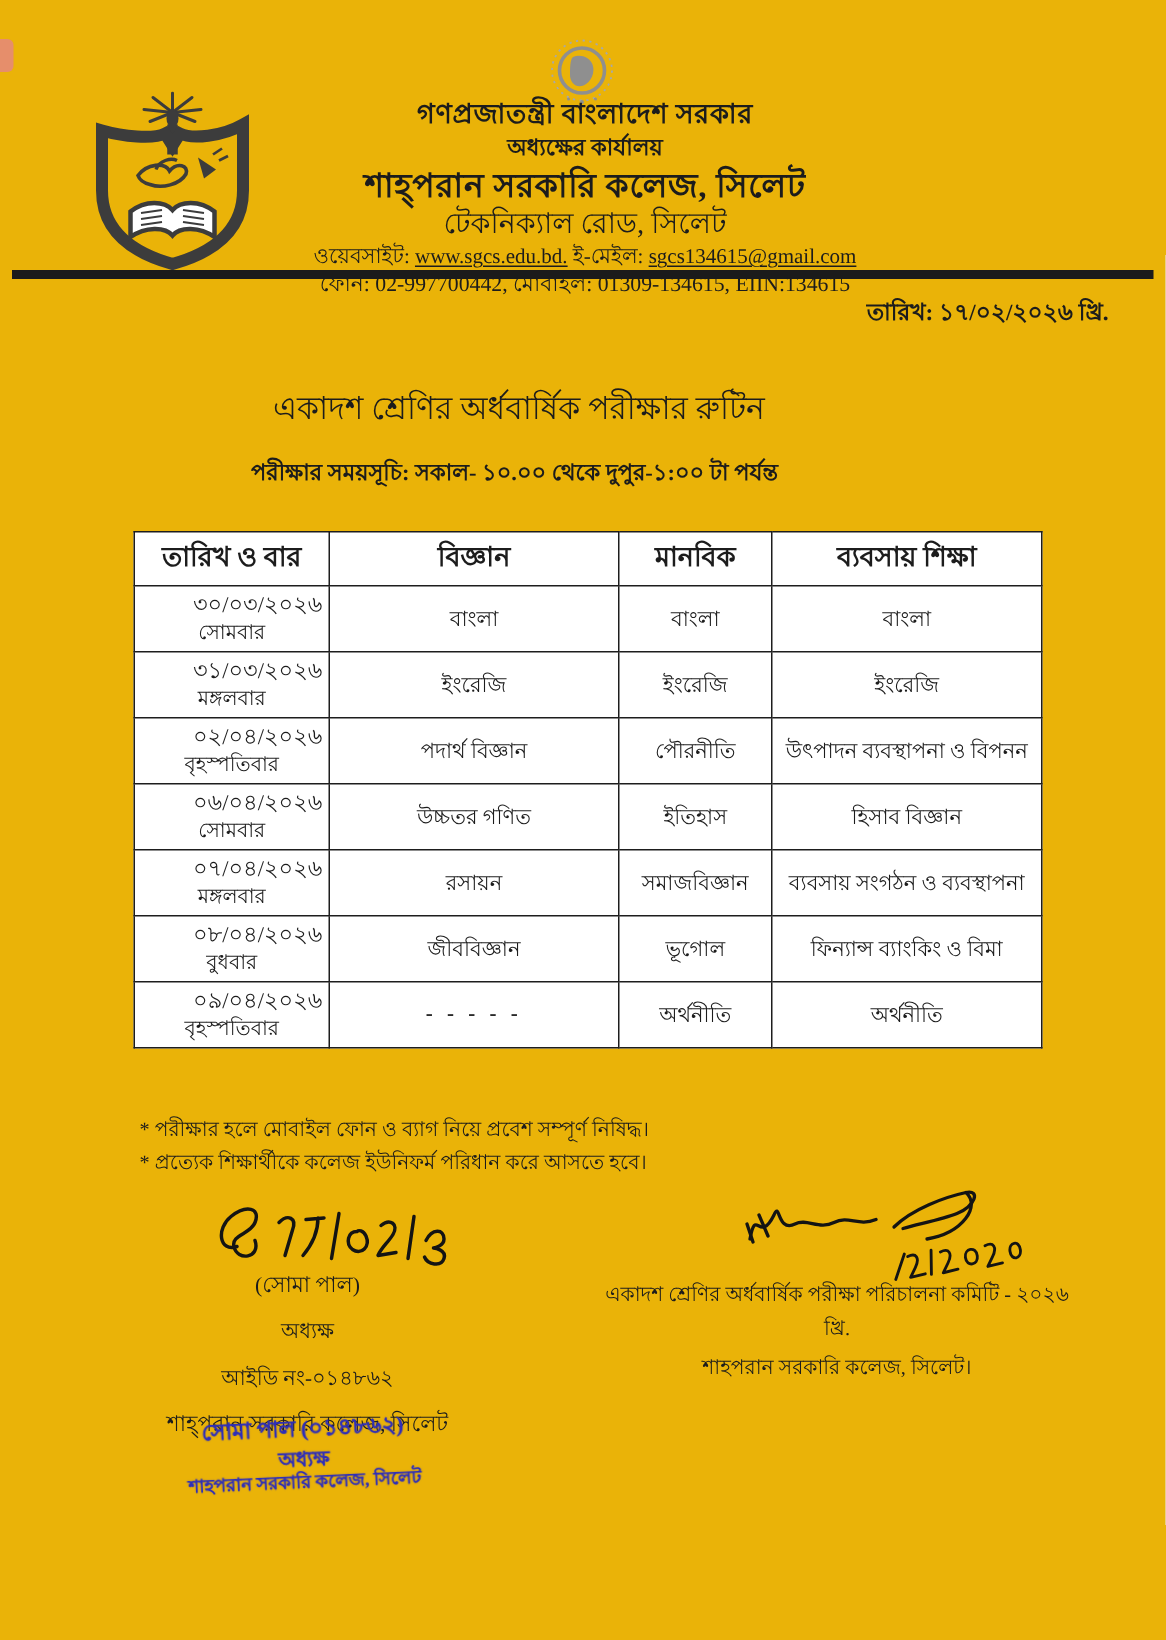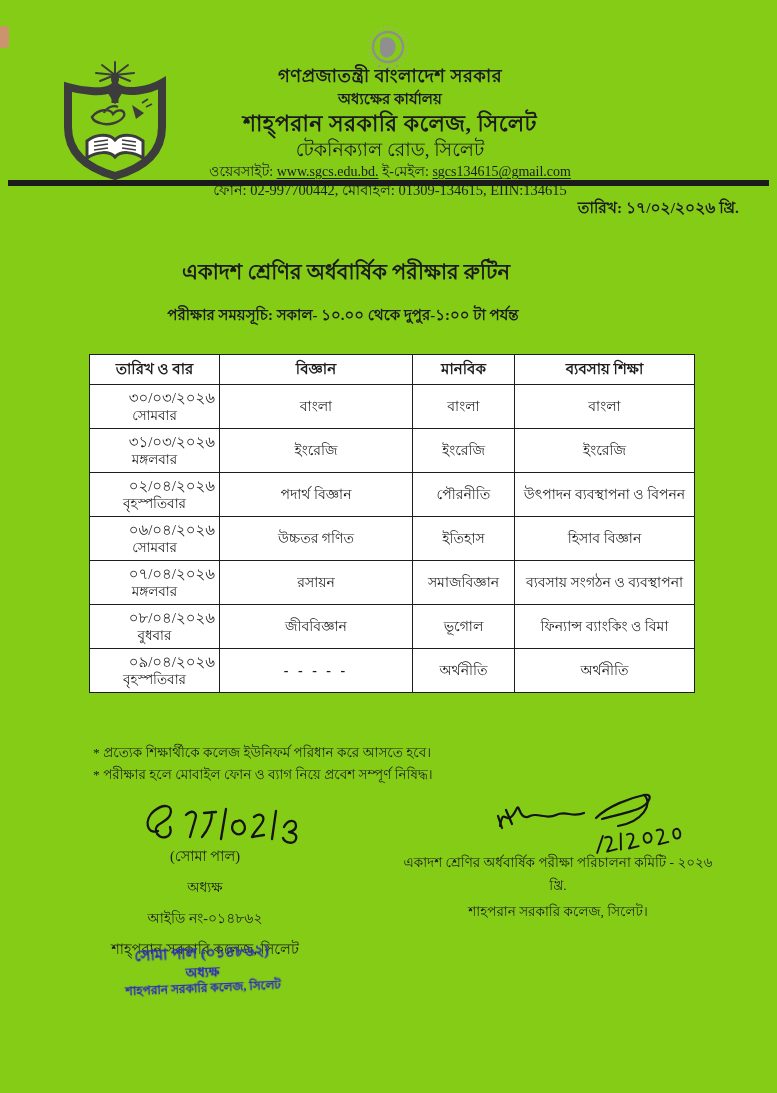--- a/index.html
+++ b/index.html
@@ -1,20 +1,20 @@
 <!DOCTYPE html>
 <html><head>
 <meta charset="utf-8">
 <style>
   * { margin:0; padding:0; box-sizing:border-box; }
   html,body { background:#e8e8e8; }
   body { font-family:"Liberation Serif","DejaVu Sans",sans-serif; color:#1c1c1c; }
   .page {
     position:relative; width:777px; height:1093px; margin:0 auto;
-    background:#84cc16; overflow:hidden;
+    background:#eab308; overflow:hidden;
   }
   .abs { position:absolute; }
 
   
   .red-smudge { left:0; top:26px; width:9px; height:22px; background:#e4828c; opacity:.75; border-radius:0 4px 4px 0; }
   .bleed { left:355px; top:460px; width:140px; height:120px; background:radial-gradient(closest-side,#9a9a9a,transparent); opacity:.07; border-radius:50%; }
 
   
   .hdr { left:150px; top:66px; width:480px; text-align:center; line-height:1.15; }
   .hdr .govt  { font-size:18px; font-weight:700; letter-spacing:.5px; }
@@ -22,27 +22,27 @@
   .hdr .coll  { font-size:22px; font-weight:800; margin-top:3px; letter-spacing:.5px; }
   .hdr .addr  { font-size:19px; margin-top:3px; }
   .hdr .web   { font-size:14px; margin-top:3px; white-space:nowrap; }
   .hdr .phone { font-size:14.5px; margin-top:2px; white-space:nowrap; }
   .u { text-decoration:underline; text-underline-offset:2px; }
 
   .rule { left:8px; top:180px; width:761px; height:4px; border-top:4px solid #1b1b1b; border-bottom:2px solid #1b1b1b; }
 
   .date-line { right:38px; top:196px; font-size:15.5px; font-weight:600; }
 
-  .doc-title { left:0; top:256px; width:692px; text-align:center; font-size:21px; font-weight:700; }
+  .doc-title { left:0; top:256px; width:692px; text-align:center; font-size:21px; font-weight:400; }
   .sched     { left:0; top:303px; width:686px; text-align:center; font-size:15px; font-weight:700; }
 
   
   table.routine { left:89px; top:354px; position:absolute; border-collapse:collapse; table-layout:fixed; width:605px; background:#fff; }
   table.routine th, table.routine td { border:1.6px solid #1d1d1d; text-align:center; vertical-align:middle; padding:2px 4px; }
-  table.routine th { height:28px; font-size:15px; font-weight:700; }
+  table.routine th { height:28px; font-size:18px; font-weight:700; }
   table.routine td { height:44px; font-size:14px; }
   .cell-date { display:block; font-size:15px; line-height:1.25;text-align:right; }
   .cell-day  { display:block; font-size:13.5px; line-height:1.2; }
   .dashes { letter-spacing:3px; font-weight:600; }
 
   
   .notes { left:93px; top:742px; width:560px; font-size:13.5px; line-height:22px; }
 
   
   .lsig-svg { left:142px; top:797px; }
@@ -216,22 +216,22 @@
             <span class="cell-day">বৃহস্পতিবার</span>
           </td>
         <td class="dashes">- - - - -</td>
         <td>অর্থনীতি</td>
         <td>অর্থনীতি</td>
       </tr>
     </tbody>
   </table>
 
   <div class="abs notes">
+    <div>* পরীক্ষার হলে মোবাইল ফোন ও ব্যাগ নিয়ে প্রবেশ সম্পূর্ণ নিষিদ্ধ।</div>
     <div>* প্রত্যেক শিক্ষার্থীকে কলেজ ইউনিফর্ম পরিধান করে আসতে হবে।</div>
-    <div>* পরীক্ষার হলে মোবাইল ফোন ও ব্যাগ নিয়ে প্রবেশ সম্পূর্ণ নিষিদ্ধ।</div>
   </div>
 
   <svg class="abs lsig-svg" width="165" height="52" viewBox="0 0 165 52">
     <g fill="none" stroke="#141414" stroke-width="2.3" stroke-linecap="round" stroke-linejoin="round">
       <path d="M16 34 C4 38 2 22 12 14 C22 6 32 8 28 18 C25 26 12 26 14 34 C16 44 32 42 28 30"></path>
       <path d="M44 18 C50 12 56 15 53 23 L48 40"></path>
       <path d="M62 16 L74 15 M70 15 C70 25 65 34 60 40"></path>
       <path d="M84 12 L79 42"></path>
       <path d="M96 24 C90 24 88 32 93 36 C99 40 105 34 102 27 C100 23 97 23 96 24 Z"></path>
       <path d="M112 20 C118 15 124 19 120 26 C117 31 112 35 110 40 L122 38"></path>

